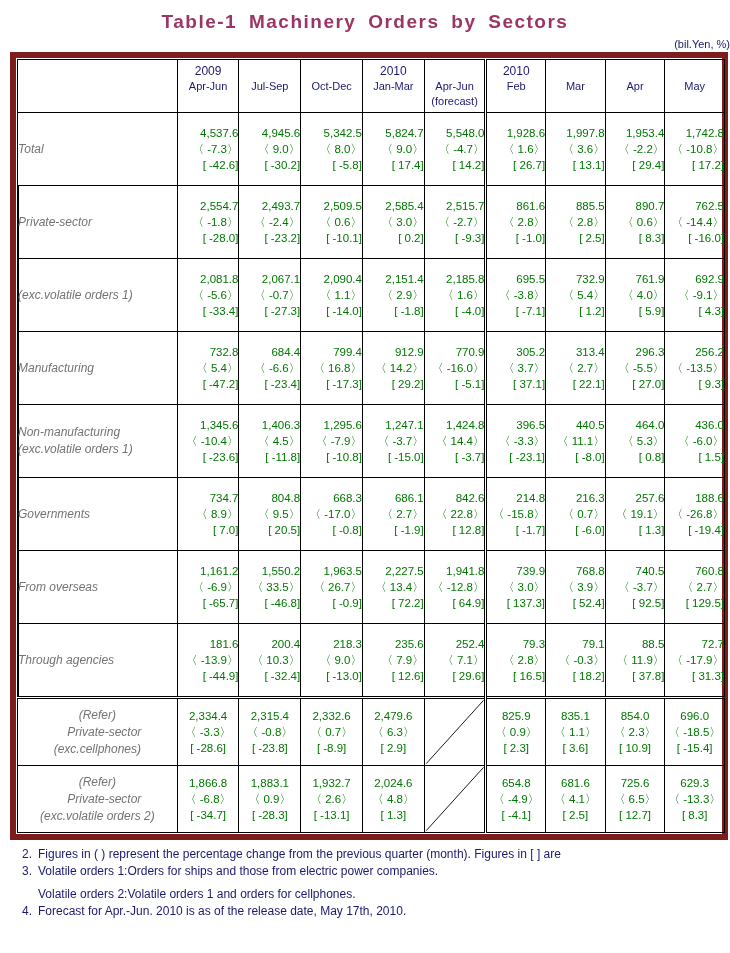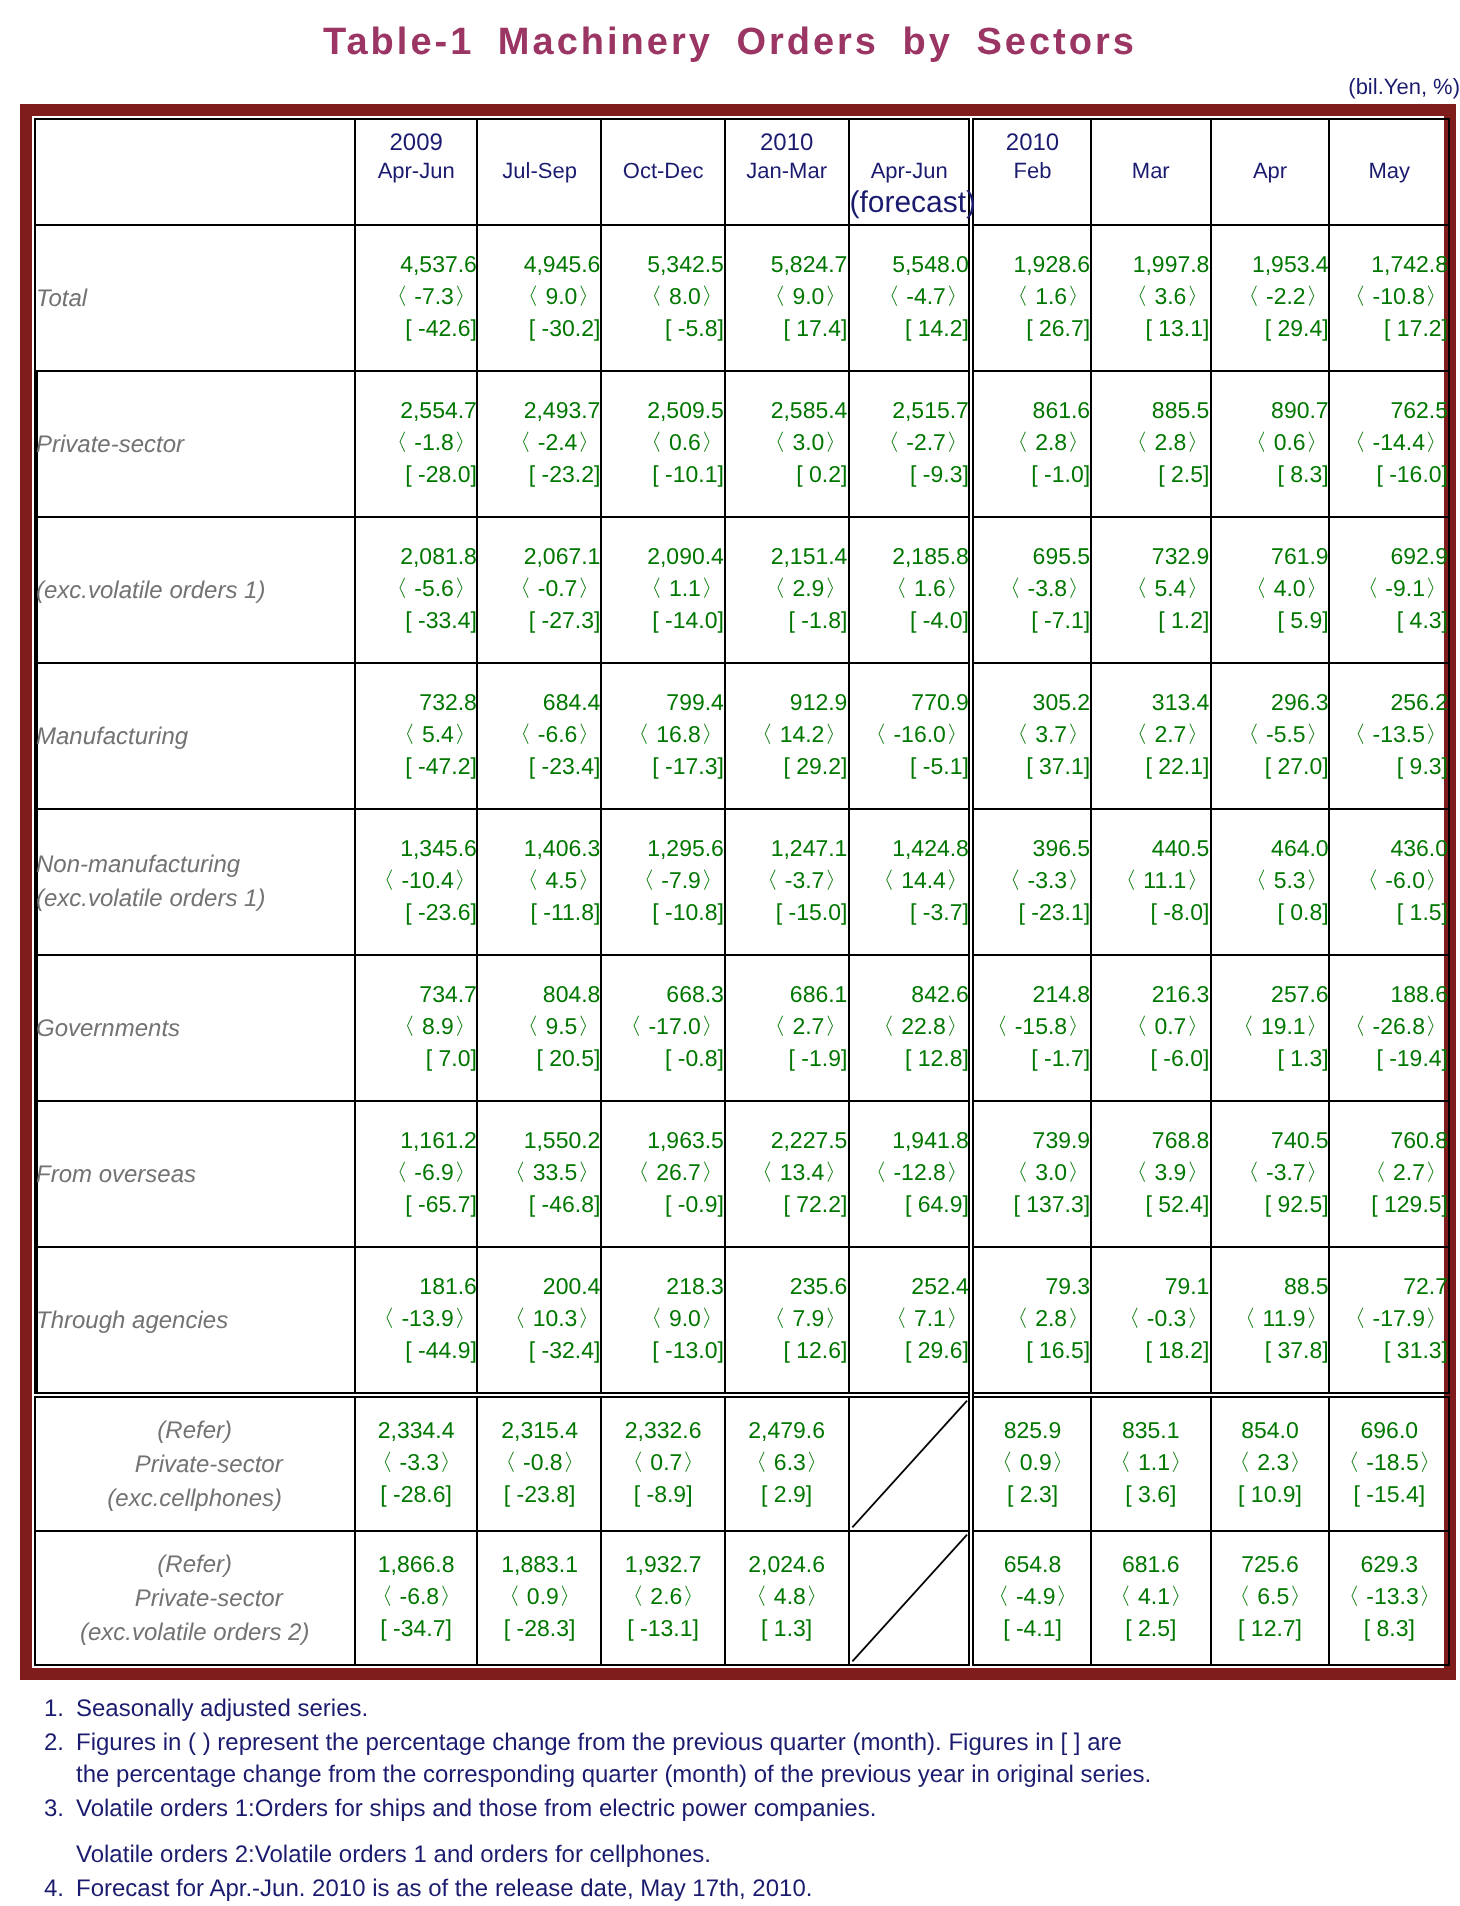--- a/index.html
+++ b/index.html
@@ -61,21 +61,21 @@
   .hdr {
     height: 52px;
     text-align: center;
     font-size: 12px;
     color: #1a1a6e;
     line-height: 15px;
     padding-bottom: 2px;
   }
   .hdr .yr { display:block; font-size: 12px; }
   .hdr .per { display:block; font-size: 11px; }
-  .hdr .fc { display:block; font-size: 15px; }
+  .hdr .fc { display:block; font-size: 11px; }
 
   
   .sep-left { border-left: 3px double #000 !important; }
 
   
   .labelcell {
     font-size: 12px;
     color: #737373;
     padding-left: 8px;
     line-height: 17px;
@@ -722,25 +722,21 @@
             <span class="y">[ 8.3]</span>
           </td>
         </tr>
       </tbody>
   </table>
 </div>
 
 <div class="notes">
   <div id="notes-list">
       <div>
-        <span class="nitem"><span class="nnum">1.</span><span>Seasonally adjusted series.</span></span>
-      </div>
-      <div>
         <span class="nitem"><span class="nnum">2.</span><span>Figures in ( ) represent the percentage change from the previous quarter (month). Figures in [ ] are</span></span>
-        <span class="ncont">the percentage change from the corresponding quarter (month) of the previous year in original series.</span>
       </div>
       <div>
         <span class="nitem"><span class="nnum">3.</span><span>Volatile orders 1:Orders for ships and those from electric power companies.</span></span>
         <span class="nsub">Volatile orders 2:Volatile orders 1 and orders for cellphones.</span>
       </div>
       <div>
         <span class="nitem"><span class="nnum">4.</span><span>Forecast for Apr.-Jun. 2010 is as of the release date, May 17th, 2010.</span></span>
       </div>
     </div>
 </div>

